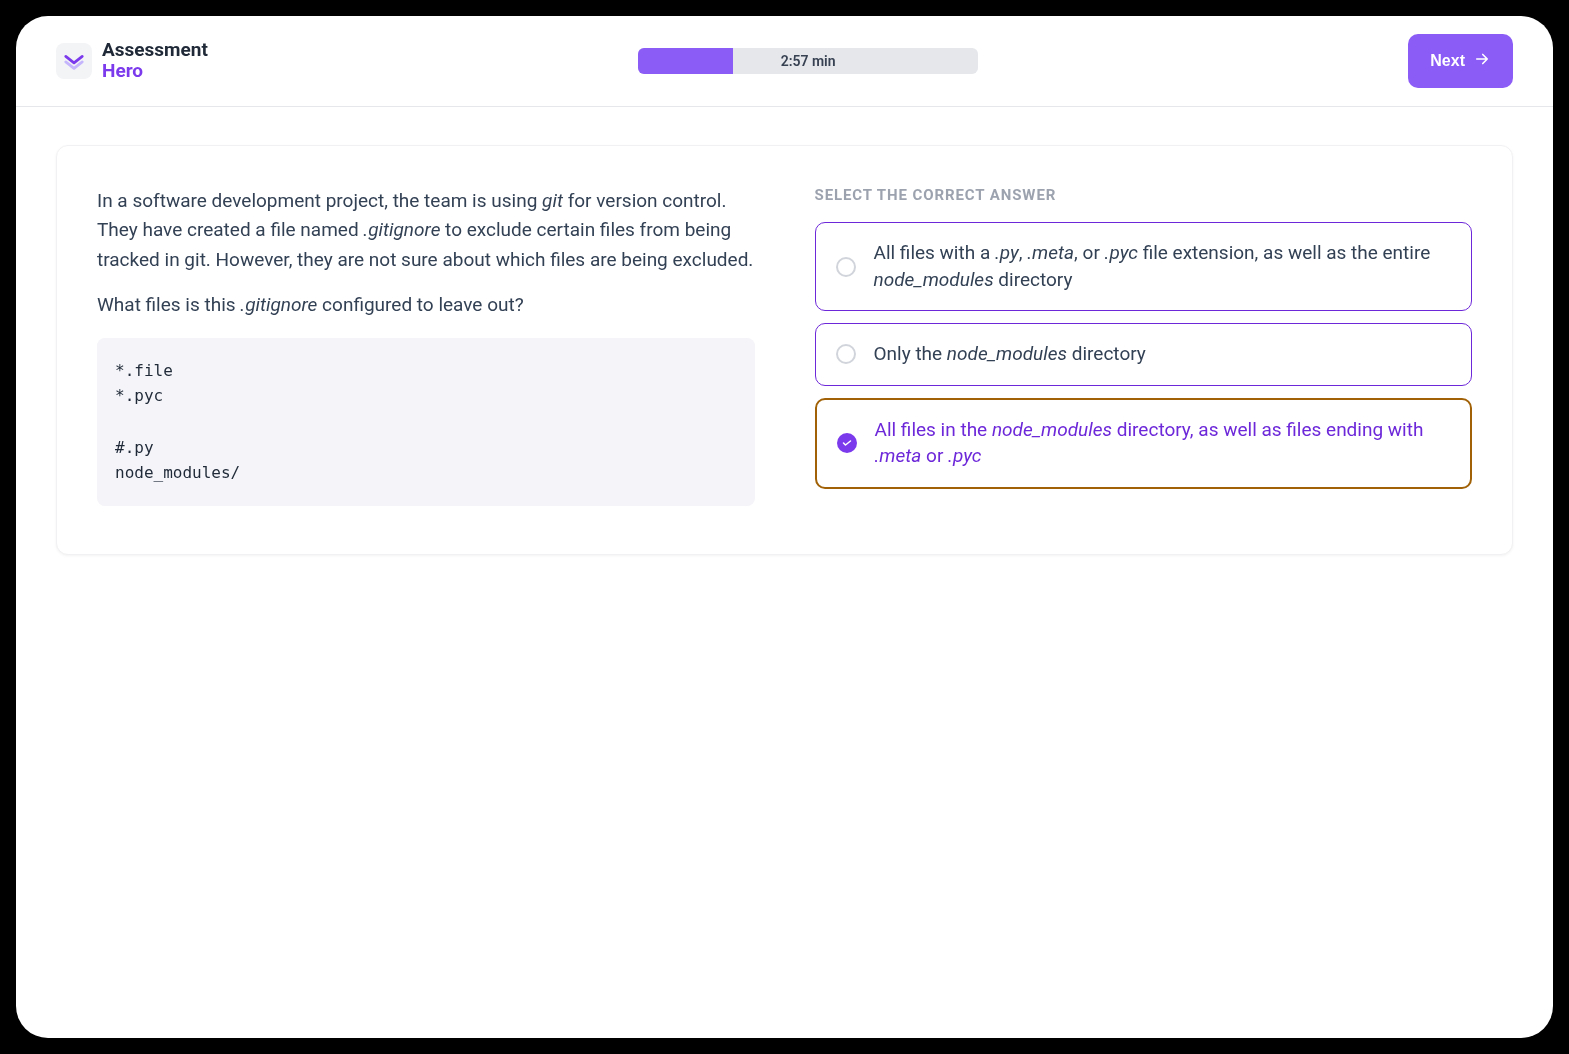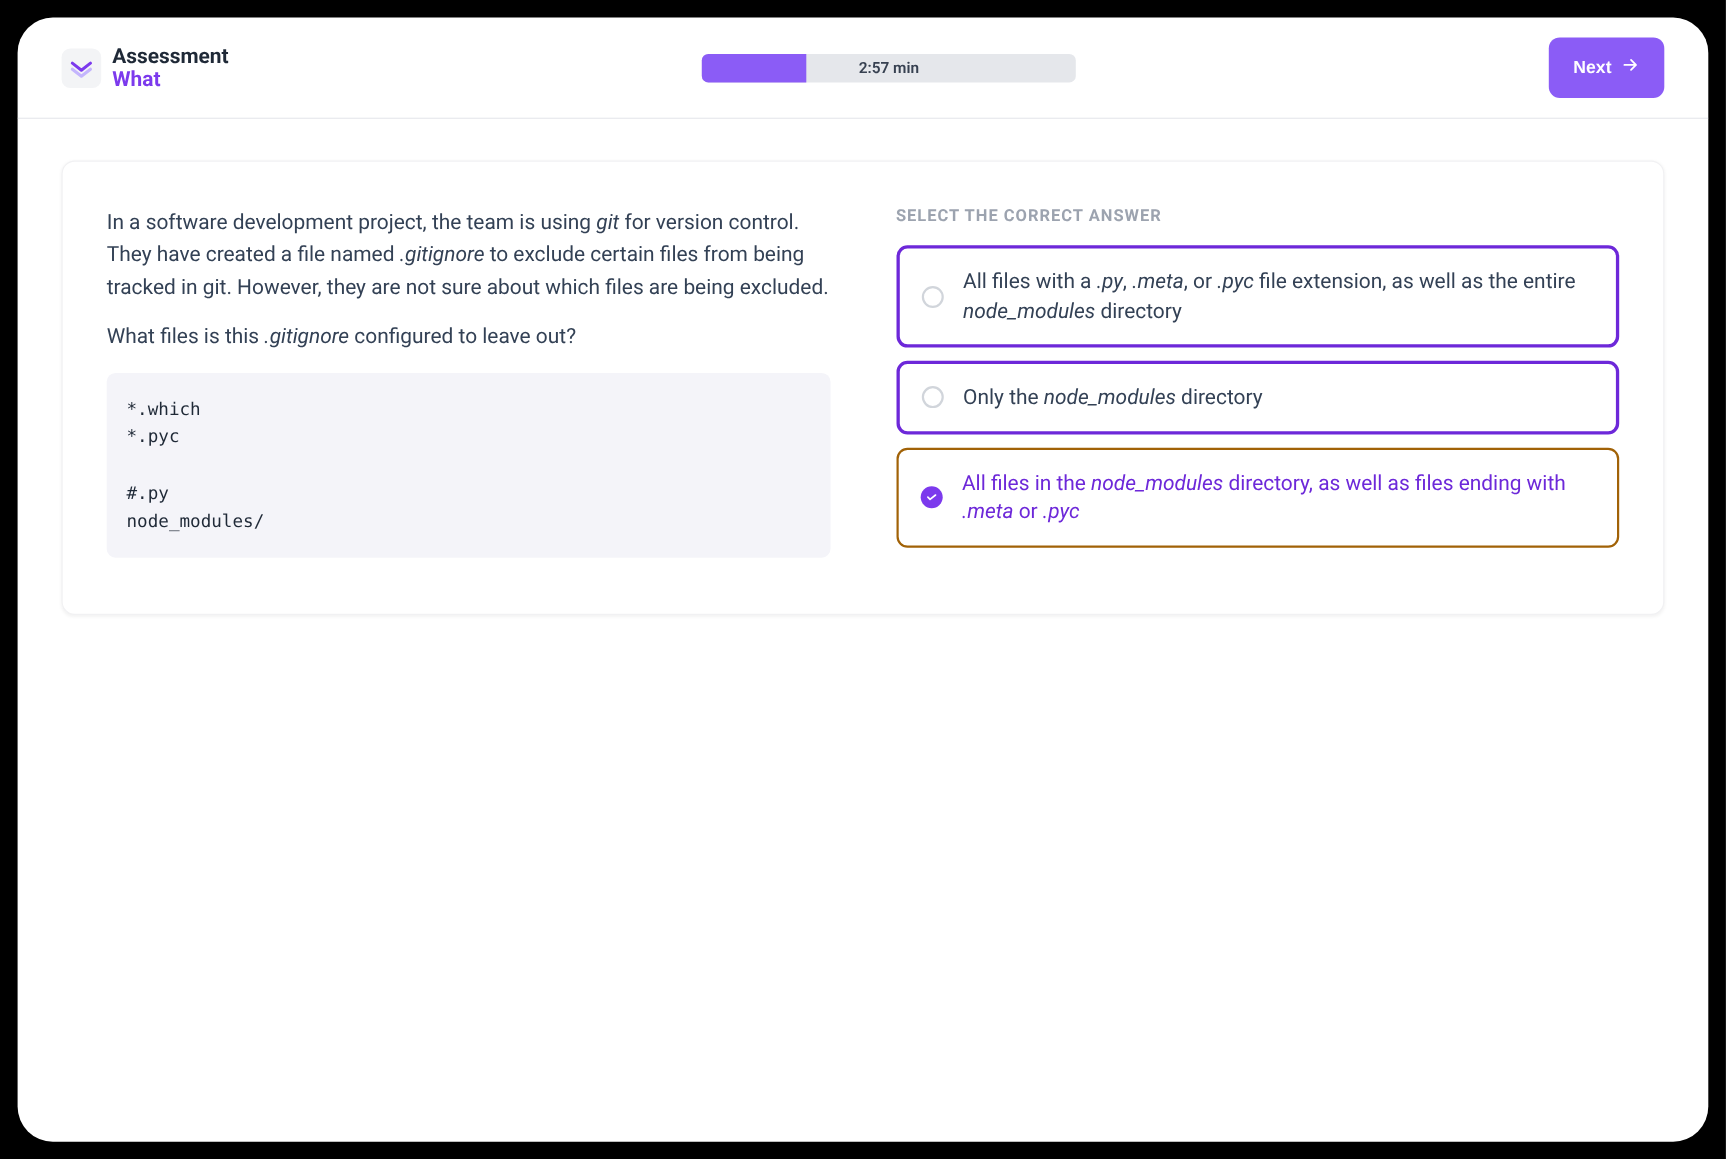--- a/index.html
+++ b/index.html
@@ -130,21 +130,21 @@
 .answers-block {
 }
 .answers-heading {
   font-size: 15px;
   font-weight: 700;
   letter-spacing: 0.06em;
   color: #9ca3af;
   margin-bottom: 18px;
 }
 .option {
-  border: 3px solid #6d28d9;
+  border: 1px solid #6d28d9;
   border-radius: 10px;
   padding: 17px 20px;
   margin-bottom: 12px;
   display: flex;
   align-items: center;
   gap: 18px;
   cursor: pointer;
   font-size: 19px;
   line-height: 1.4;
   color: #334155;
@@ -185,21 +185,21 @@
   <div class="header">
     <div class="logo-block">
       <div class="logo-icon">
         <svg width="22" height="22" viewBox="0 0 24 24" fill="none">
           <path d="M3 7 L12 14 L21 7" stroke="#7c3aed" stroke-width="3" stroke-linecap="round" stroke-linejoin="round"></path>
           <path d="M3 13 L12 20 L21 13" stroke="#c4b5fd" stroke-width="3" stroke-linecap="round" stroke-linejoin="round"></path>
         </svg>
       </div>
       <div class="logo-text">
         <div class="logo-line1">Assessment</div>
-        <div class="logo-line2">What</div>
+        <div class="logo-line2">Hero</div>
       </div>
     </div>
 
     <div class="progress-wrap">
       <div class="progress-fill"></div>
       <div class="progress-text">2:57 min</div>
     </div>
 
     <button class="next-btn">
       <span>Next</span>
@@ -214,21 +214,21 @@
   <div class="content">
     <div class="card">
 
       <div class="question-block">
         <p class="question-p">
           <span>In a software development project, the team is using </span><span class="italic">git</span><span> for version control. They have created a file named </span><span class="italic">.gitignore</span><span> to exclude certain files from being tracked in git. However, they are not sure about which files are being excluded.</span>
         </p>
         <p class="question-p">
           <span>What files is this </span><span class="italic">.gitignore</span><span> configured to leave out?</span>
         </p>
-        <div class="code-block">*.which
+        <div class="code-block">*.file
 *.pyc
 
 #.py
 node_modules/</div>
       </div>
 
       <div class="answers-block">
         <div class="answers-heading">SELECT THE CORRECT ANSWER</div>
         <div id="options-container">
             <div class="option">

